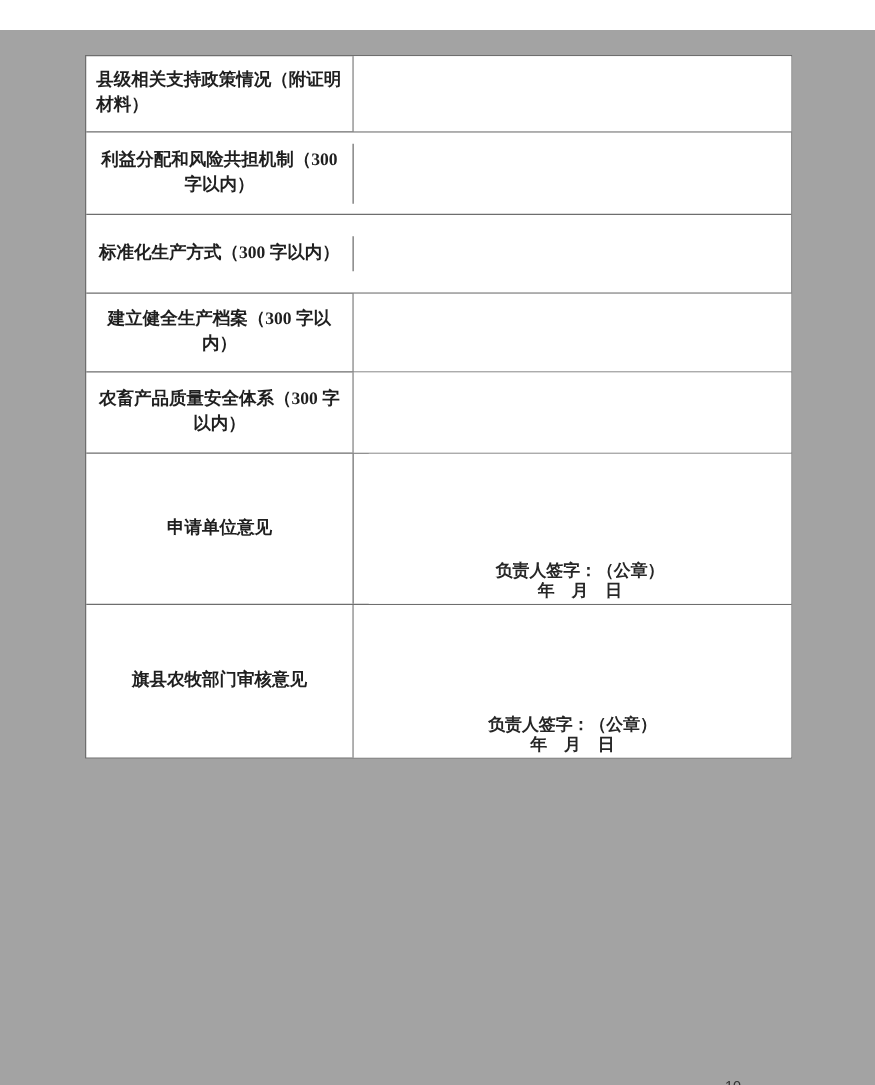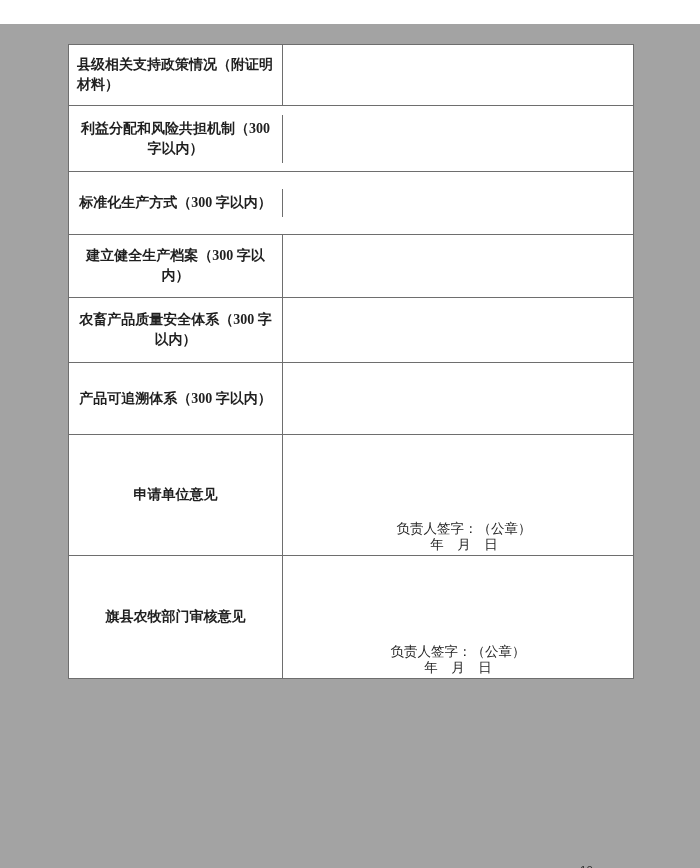--- a/index.html
+++ b/index.html
@@ -49,21 +49,21 @@
   .td-value {
     flex: 1;
     position: relative;
     background: #ffffff;
   }
   .sigblock {
     position: absolute; left: 0; right: 0; bottom: 2px;
     text-align: center;
     font-size: 13.5px; line-height: 16px;
     color: #262626;
-    font-weight: normal;
+    font-weight: bold;
   }
   .page-number {
     position: absolute; left: 580px; top: 840px;
     font-size: 11.5px; color: #333333;
     font-family: "Liberation Sans", sans-serif;
   }
 </style>
 </head>
 <body>
 
@@ -89,24 +89,20 @@
     <div class="tr r4">
       <div class="td-label">建立健全生产档案（300 字以内）</div>
       <div class="td-value"></div>
     </div>
 
     <div class="tr r5">
       <div class="td-label">农畜产品质量安全体系（300 字以内）</div>
       <div class="td-value"></div>
     </div>
 
-    <div class="tr r6">
-      <div class="td-label">产品可追溯体系（300 字以内）</div>
-      <div class="td-value"></div>
-    </div>
 
     <div class="tr r7">
       <div class="td-label">申请单位意见</div>
       <div class="td-value">
         <div class="sigblock">
           <div>负责人签字：（公章）</div>
           <div>年　月　日</div>
         </div>
       </div>
     </div>

